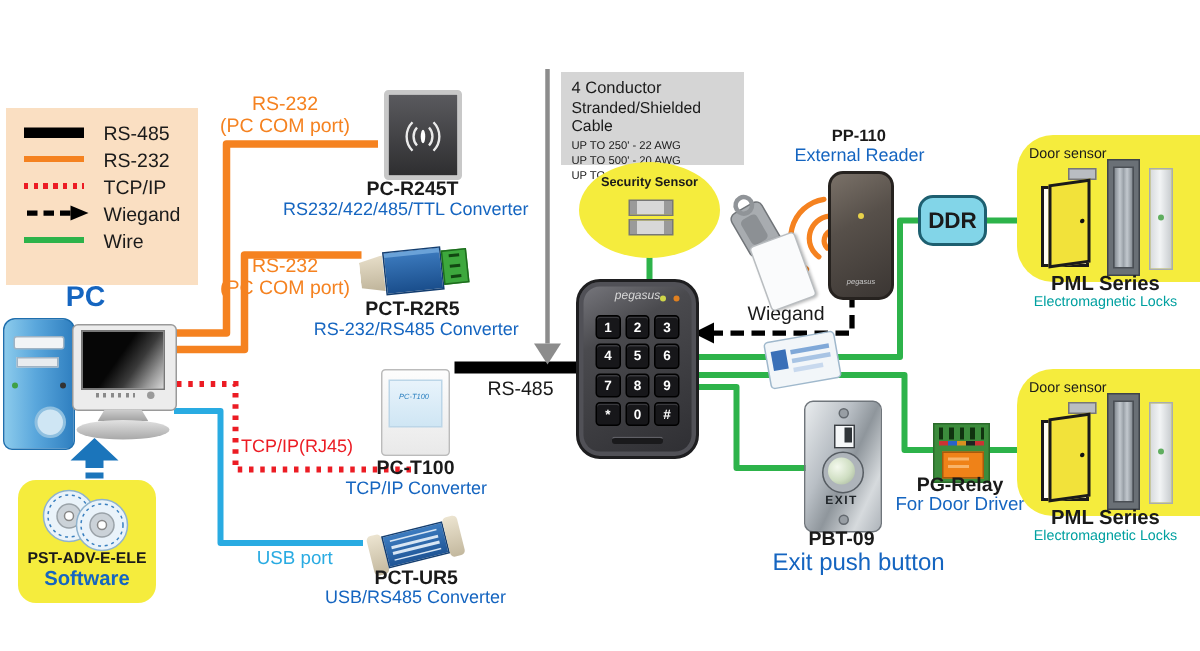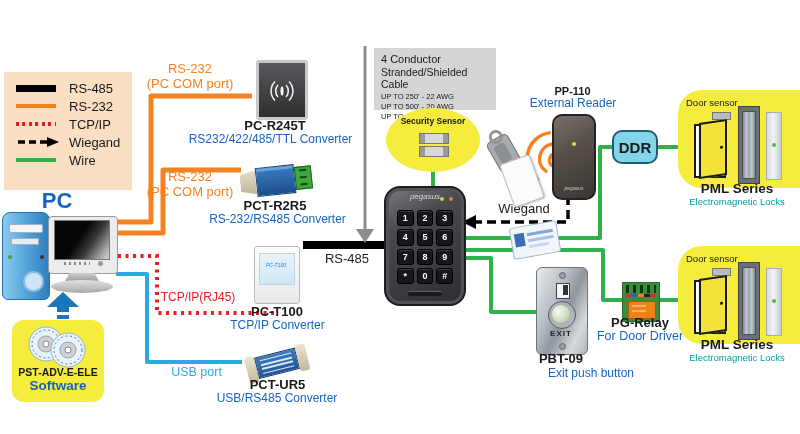--- a/index.html
+++ b/index.html
@@ -30,21 +30,21 @@
   .leg-row{display:flex;align-items:center;height:18px;}
   .leg-sw{width:44px;display:flex;align-items:center;justify-content:flex-start;}
   .leg-lbl{margin-left:9px;font-size:13px;}
   .sw-485{width:40px;height:7px;background:#000;}
   .sw-232{width:40px;height:4px;background:var(--rs232);}
   .sw-tcp{width:40px;height:4px;background:repeating-linear-gradient(90deg,var(--tcpip) 0 3px,transparent 3px 6.5px);}
   .sw-usb{width:40px;height:4px;background:var(--usb);}
   .sw-wire{width:40px;height:4px;background:var(--wire);}
 
   
-  .pc-label{left:25px;top:189px;width:64px;font-size:22px;}
+  .pc-label{left:25px;top:189px;width:64px;font-size:19px;}
   .tower{left:2px;top:212px;width:46px;height:86px;border-radius:8px 8px 6px 6px;
          background:linear-gradient(90deg,#8ccbec 0%,#5aa7dc 45%,#2f7fc0 100%);border:1px solid #1f6fae;}
   .t-slot1{left:6px;top:11px;width:32px;height:7px;background:#f2f4f6;border:1px solid #9fb3c4;border-radius:2px;}
   .t-slot2{left:8px;top:25px;width:26px;height:5px;background:#e8ecef;border:1px solid #9fb3c4;}
   .t-dotl{left:5px;top:42px;width:4px;height:4px;border-radius:50%;background:#3fa045;}
   .t-dotr{right:5px;top:42px;width:4px;height:4px;border-radius:50%;background:#333;}
   .t-circ{left:20px;top:58px;width:17px;height:17px;border-radius:50%;background:#cfe6f4;border:2px solid #8fc0e0;}
   .monitor{left:48px;top:216px;width:70px;height:78px;}
   .mon-frame{left:0;top:0;width:68px;height:56px;background:#ececec;border:1px solid #9a9a9a;border-radius:4px;}
   .mon-scr{left:6px;top:4px;width:54px;height:38px;background:linear-gradient(125deg,#060606 45%,#3a3a3a 65%,#9a9a9a 85%,#d8d8d8 100%);border:1px solid #777;}
@@ -370,21 +370,21 @@
     <div class="abs pbt-door">
         <i></i>
       </div>
     <div class="abs pbt-btn">
         <i></i>
       </div>
     <div class="lbl pbt-exit">EXIT</div>
     <div class="abs pbt-scr" style="top:75px;"></div>
   </div>
   <div class="lbl ctr bold" style="left:528px;top:352px;width:66px;font-size:13px;">PBT-09</div>
-  <div class="lbl ctr blue" style="left:545px;top:367px;width:92px;font-size:12px;">Exit push button</div>
+  <div class="lbl ctr blue" style="left:515px;top:367px;width:92px;font-size:16px;">Exit push button</div>
 
   <div class="abs relay">
     <div class="abs rl-pins"></div>
     <div class="abs rl-strip"></div>
     <div class="abs rl-orange">
       <i style="top:3px;"></i>
         <i style="top:8px;"></i>
     </div>
   </div>
   <div class="lbl ctr bold" style="left:600px;top:316px;width:80px;font-size:13px;">PG-Relay</div>

